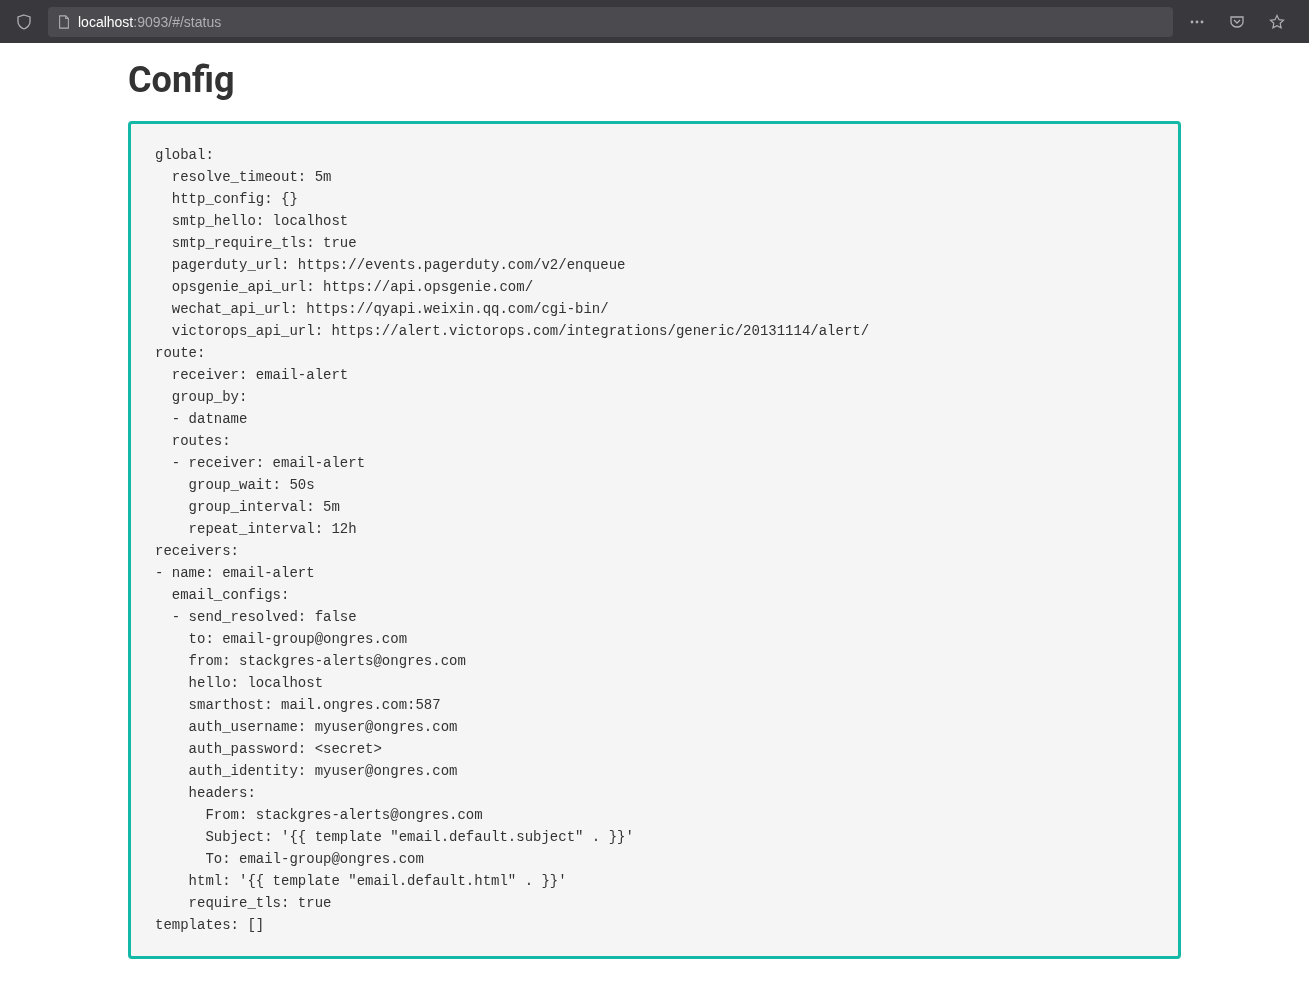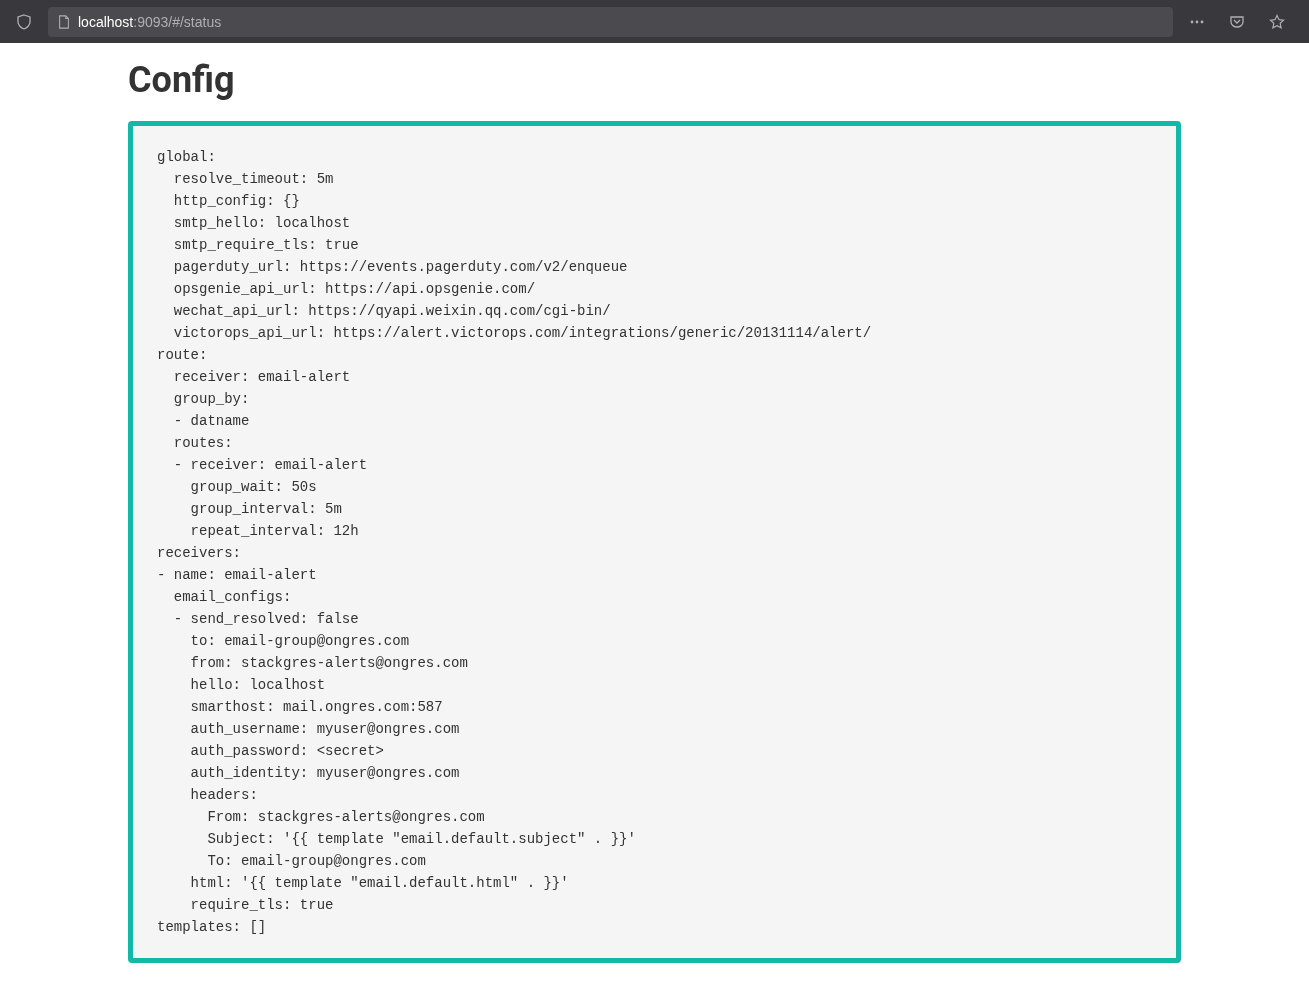--- a/index.html
+++ b/index.html
@@ -67,21 +67,21 @@
     }
     h1 {
       font-size: 36px;
       font-weight: 700;
       color: #333333;
       margin-bottom: 20px;
       margin-top: 0;
     }
     .config-block {
       background: #f5f5f5;
-      border: 5px solid #14b8a6;
+      border: 3px solid #14b8a6;
       border-radius: 4px;
       padding: 20px 24px;
       font-family: "Menlo", "Monaco", "Consolas", "Courier New", monospace;
       font-size: 14px;
       line-height: 22px;
       color: #333333;
       white-space: pre;
       overflow-x: auto;
     }
   </style>

